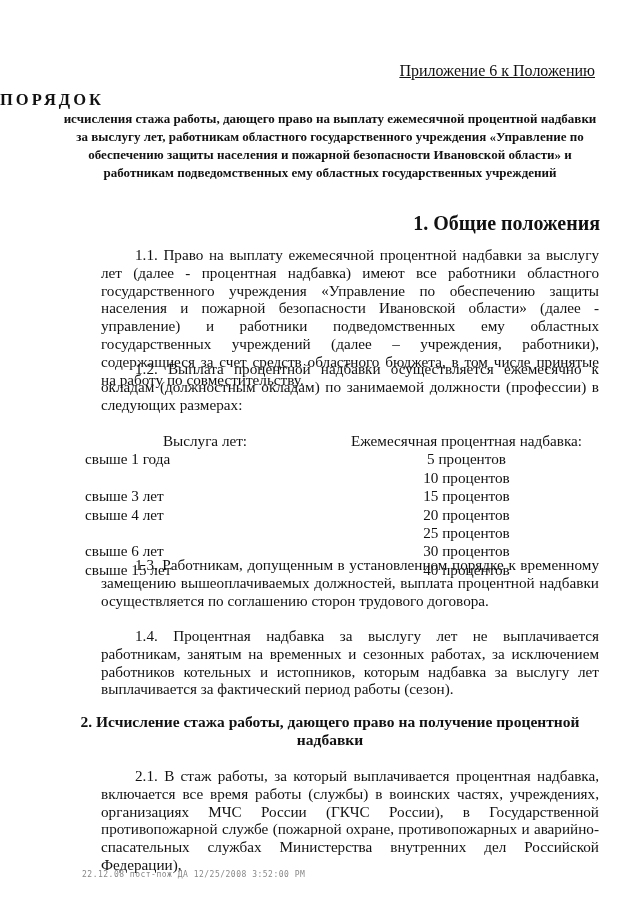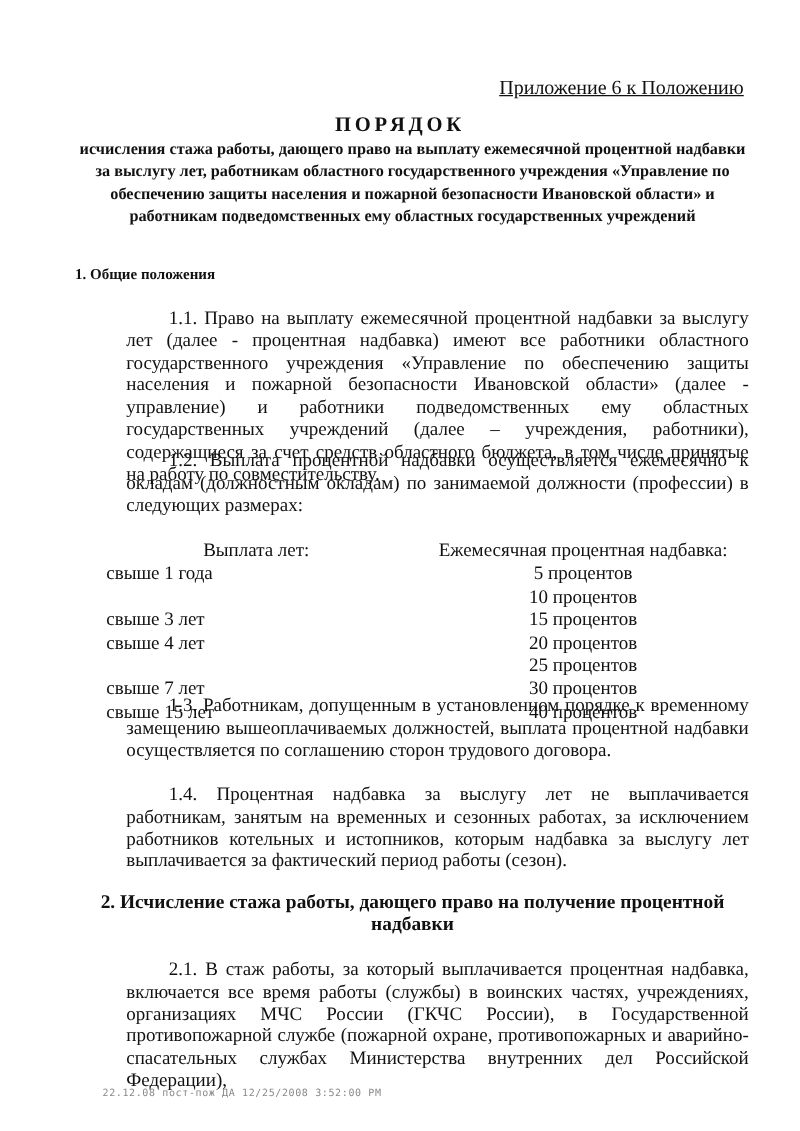--- a/index.html
+++ b/index.html
@@ -8,30 +8,30 @@
     font-family: "Liberation Serif", "DejaVu Serif", serif;
     color: #111;
   }
   .page { position: absolute; left: 0; top: 0; width: 640px; height: 905px; }
   .appendix {
     position: absolute; top: 62px; right: 45px;
     font-size: 16px;
     text-decoration: underline;
   }
   .title {
-    position: absolute; top: 90px; left: 0; width: 640px; text-align: center;
+    position: absolute; top: 90px; left: 0; width: 640px; text-align: left;
     font-weight: bold; font-size: 16.5px; letter-spacing: 3px;
   }
   .subtitle {
     position: absolute; top: 110px; left: 60px; width: 540px; text-align: center;
     font-weight: bold; font-size: 13px; line-height: 18px;
   }
   .h1 {
-    position: absolute; top: 212px; left: 60px; width: 540px; text-align: left;
-    font-weight: bold; font-size: 12px;
+    position: absolute; top: 212px; left: 60px; width: 540px; text-align: right;
+    font-weight: bold; font-size: 20px;
   }
   .para {
     position: absolute; left: 85px; width: 498px;
     font-size: 15.2px; line-height: 17.8px; text-align: justify;
     text-indent: 34px;
     margin-left: 16px;
   }
   .p11 { top: 246px; }
   .p12 { top: 360px; }
   .p13 { top: 556px; }
@@ -59,21 +59,21 @@
   <div class="appendix">Приложение 6 к Положению</div>
   <div class="title">ПОРЯДОК</div>
   <div class="subtitle">исчисления стажа работы, дающего право на выплату ежемесячной процентной надбавки за выслугу лет,  работникам областного государственного учреждения  «Управление по обеспечению защиты населения и пожарной безопасности Ивановской области» и работникам подведомственных ему областных государственных учреждений</div>
 
   <div class="h1">1. Общие положения</div>
   <div class="para p11">1.1. Право на выплату ежемесячной процентной надбавки за выслугу лет (далее - процентная надбавка) имеют все работники областного государственного учреждения «Управление по обеспечению защиты населения и пожарной безопасности Ивановской области» (далее - управление) и работники подведомственных ему областных государственных учреждений (далее – учреждения, работники), содержащиеся за счет средств областного бюджета, в том числе принятые на работу по совместительству.</div>
   <div class="para p12">1.2. Выплата процентной надбавки осуществляется ежемесячно к окладам (должностным окладам) по занимаемой должности (профессии) в следующих размерах:</div>
 
   <div class="tbl">
     <div class="tbl-row tbl-head">
-      <span class="tbl-col1">Выплата лет:</span>
+      <span class="tbl-col1">Выслуга лет:</span>
       <span class="tbl-col2">Ежемесячная процентная надбавка:</span>
     </div>
     <div class="tbl-row">
       <span class="tbl-col1">свыше 1 года</span>
       <span class="tbl-col2">5 процентов</span>
     </div>
     <div class="tbl-row">
       <span class="tbl-col2">10 процентов</span>
     </div>
     <div class="tbl-row">
@@ -81,21 +81,21 @@
       <span class="tbl-col2">15 процентов</span>
     </div>
     <div class="tbl-row">
       <span class="tbl-col1">свыше 4 лет</span>
       <span class="tbl-col2">20 процентов</span>
     </div>
     <div class="tbl-row">
       <span class="tbl-col2">25 процентов</span>
     </div>
     <div class="tbl-row">
-      <span class="tbl-col1">свыше 7 лет</span>
+      <span class="tbl-col1">свыше 6 лет</span>
       <span class="tbl-col2">30 процентов</span>
     </div>
     <div class="tbl-row">
       <span class="tbl-col1">свыше 15 лет</span>
       <span class="tbl-col2">40 процентов</span>
     </div>
   </div>
 
   <div class="para p13">1.3. Работникам, допущенным в установленном порядке к временному замещению вышеоплачиваемых должностей, выплата процентной надбавки осуществляется по соглашению сторон трудового договора.</div>
   <div class="para p14">1.4. Процентная надбавка за выслугу лет не выплачивается работникам, занятым на временных и сезонных работах, за исключением работников котельных и истопников, которым надбавка за выслугу лет выплачивается за фактический период работы (сезон).</div>

